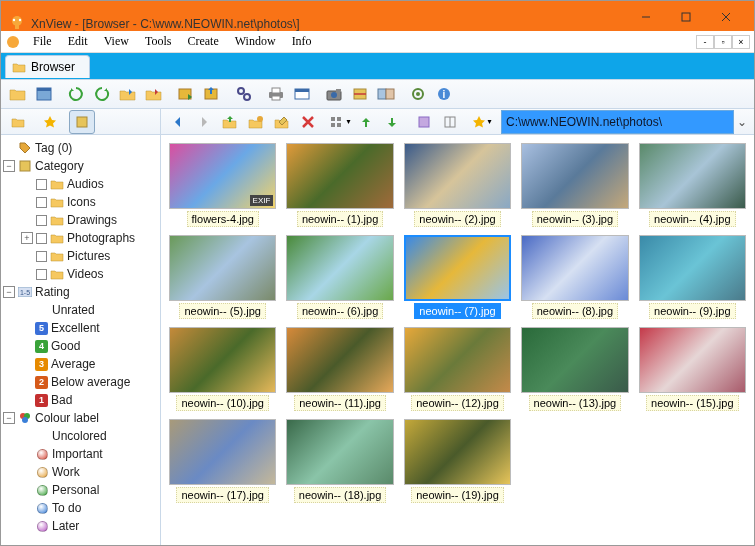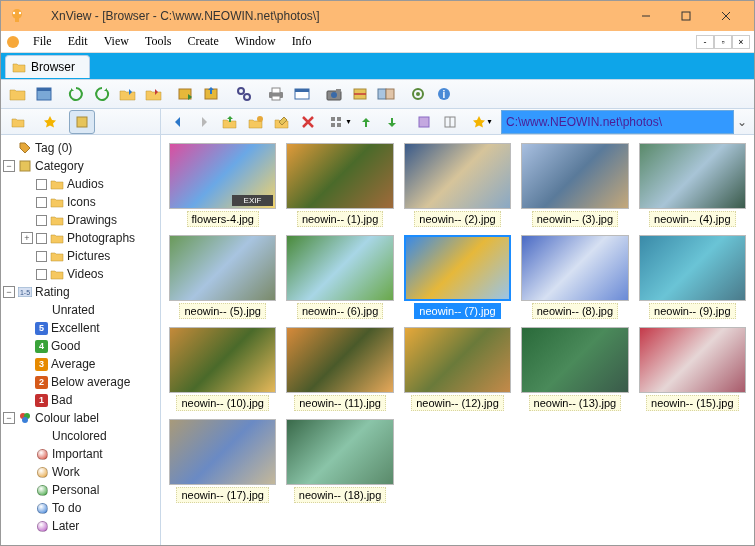--- a/index.html
+++ b/index.html
@@ -1,17 +1,17 @@
 <!DOCTYPE html>
 <html><head>
 <meta charset="utf-8">
 <style>
 * { box-sizing: border-box; margin: 0; padding: 0; }
 body { font-family: "Segoe UI", Tahoma, sans-serif; font-size: 12px; background: #fff; width: 755px; height: 546px; overflow: hidden; border: 1px solid #999; }
-.titlebar { height: 30px; background: #fdba74; display: flex; align-items: center; padding: 0 8px; gap: 20px; }
+.titlebar { height: 30px; background: #f97316; display: flex; align-items: flex-end; padding: 0 8px; }
 .titlebar .app-icon { width: 16px; height: 16px; margin-right: 6px; }
 .titlebar .title { flex: 1; font-size: 12px; color: #333; }
 .titlebar .win-btns { display: flex; }
 .titlebar .win-btn { width: 40px; height: 28px; display: flex; align-items: center; justify-content: center; color: #333; cursor: pointer; }
 .menubar { height: 22px; display: flex; align-items: center; padding: 0 4px; border-bottom: 1px solid #ddd; }
 .menubar .mlogo { width:16px; height:16px; margin-right:4px;}
 .menubar .mitem { padding: 2px 8px; cursor: pointer; font-family: Liberation Serif, serif; }
 .menubar .spacer { flex: 1; }
 .menubar .mdi { display:flex; gap:0;}
 .menubar .mdi span{ width:18px; height:14px; display:flex;align-items:center;justify-content:center;border:1px solid #ccc;font-size:9px;cursor:pointer;}
@@ -27,29 +27,29 @@
 .tree { flex:1; overflow:auto; padding:4px 2px; font-size:12px; color:#222;}
 .tree .row{display:flex;align-items:center;height:18px;white-space:nowrap;}
 .tree .exp{width:12px;height:12px;border:1px solid #8a8a8a;font-size:9px;line-height:10px;text-align:center;margin-right:3px;cursor:pointer;color:#555;background:#fff;}
 .tree .noexp{width:15px;}
 .tree .ind{display:inline-block;}
 .tree .tic{width:14px;height:12px;margin-right:3px;display:inline-flex;align-items:center;justify-content:center;}
 .tree .label{cursor:pointer;}
 .tree .cb{width:11px;height:11px;border:1px solid #888;margin-right:3px;display:inline-block;}
 .main { flex:1; display:flex; flex-direction:column; overflow:hidden;}
 .toolbar2 { height:26px; border-bottom:1px solid #c9d8e8; background:linear-gradient(#f9fbfd,#eef3f9); display:flex; align-items:center; padding:0 4px; gap:0;}
-.path { flex:1; margin-left:6px; height:20px; background:#3399ff; color:#4c1d95; display:flex; align-items:center; padding:11px 4px; border:1px solid #6aa9e0; }
+.path { flex:1; margin-left:6px; height:20px; background:#3399ff; color:#0f172a; display:flex; align-items:center; padding:11px 4px; border:1px solid #6aa9e0; }
 .path span{flex:1;}
 .dd{width:16px;color:#555;text-align:center;cursor:pointer;}
 .grid { flex:1; overflow:auto; padding:8px; background:#fff;}
 .grid-inner{display:grid; grid-template-columns:repeat(5,1fr); gap:8px 10px;}
 .thumb-wrap{display:flex;flex-direction:column;align-items:center;}
 .thumb{width:100%;height:66px;border:1px solid #bbb;position:relative;overflow:hidden;cursor:pointer;}
 .thumb.sel{border:2px solid #1a8cff;}
-.thumb .exif{position:absolute;bottom:2px;right:2px;background:#444;color:#fff;font-size:8px;padding:1px 12px;}
+.thumb .exif{position:absolute;bottom:2px;right:2px;background:#444;color:#fff;font-size:8px;padding:1px 3px;}
 .fname{margin-top:2px;font-size:11px;padding:1px 4px;background:#fdfce0;border:1px dotted #d8d4a0;white-space:nowrap;max-width:100%;overflow:hidden;cursor:pointer;}
 .fname.sel{background:#1a8cff;color:#fff;border-color:#1a8cff;}
 svg{display:block;}
 .folder-y{fill:#f6c85f;stroke:#b8902f;stroke-width:0.5;}
 .arrow{fill:#2b77c9;}
 .star{fill:#f4b400;}
 .dot{border-radius:50%;display:inline-block;}
 </style>
 </head>
 <body>
@@ -574,16 +574,20 @@
             <div class="fname">neowin-- (15).jpg</div>
           </div>
           <div class="thumb-wrap">
             <div class="thumb" style="background:linear-gradient(135deg,#a89a7a 0%,#6a8ac4 50%,#c4b89a 100%)"></div>
             <div class="fname">neowin-- (17).jpg</div>
           </div>
           <div class="thumb-wrap">
             <div class="thumb" style="background:linear-gradient(135deg,#3a6a4a 0%,#8ac4a8 50%,#5a8a6a 100%)"></div>
             <div class="fname">neowin-- (18).jpg</div>
           </div>
+          <div class="thumb-wrap">
+            <div class="thumb" style="background:linear-gradient(135deg,#c4a83a 0%,#4a5a2a 50%,#e6c45a 100%)"></div>
+            <div class="fname">neowin-- (19).jpg</div>
+          </div>
         </div>
     </div>
   </div>
 </div>
 
 </body></html>

